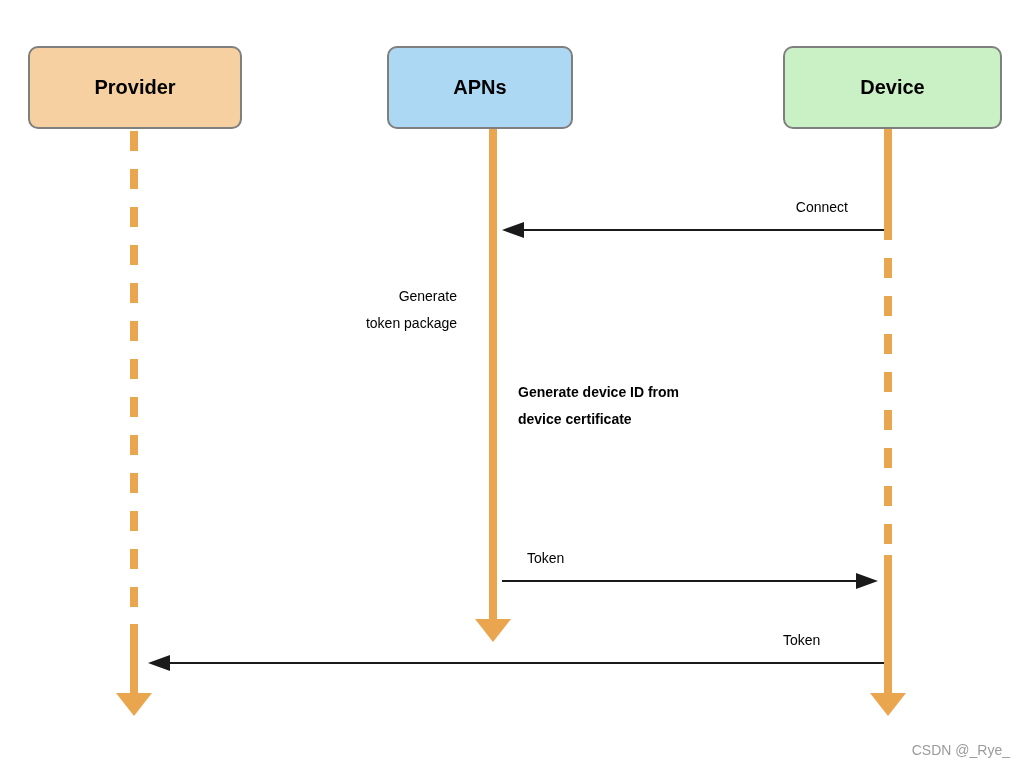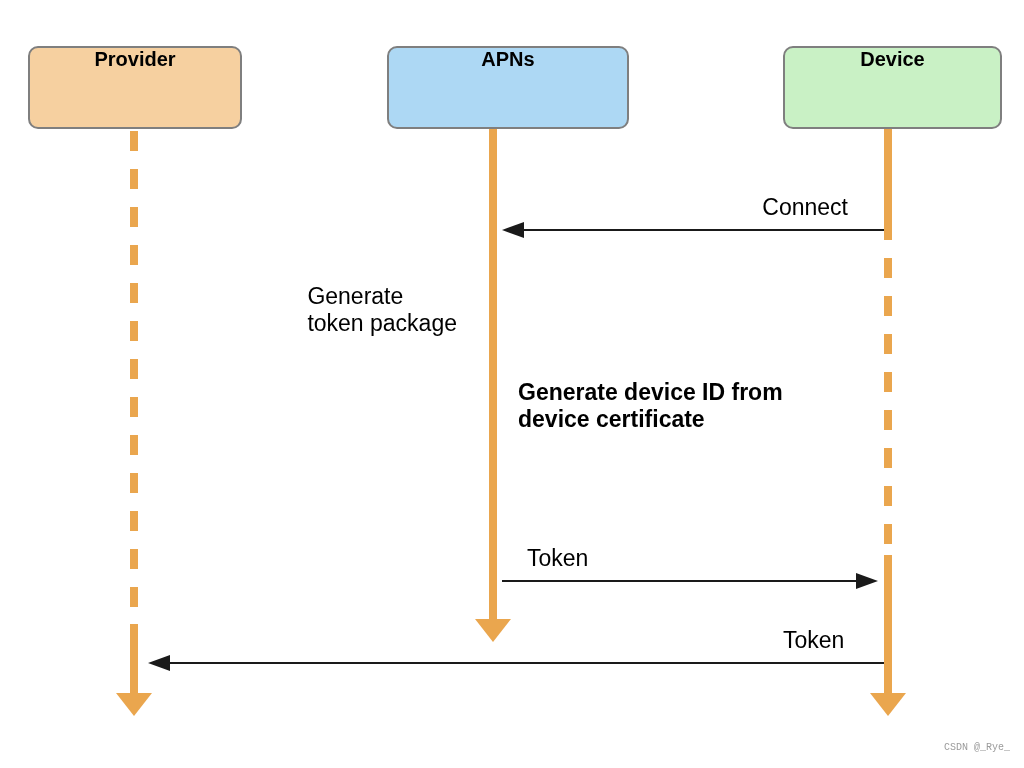--- a/index.html
+++ b/index.html
@@ -14,58 +14,57 @@
   }
   #canvas { position: absolute; left: 0; top: 0; }
 
   .actor-box {
     position: absolute;
     top: 46px;
     height: 83px;
     border: 2px solid var(--box-border, #7f7f7f);
     border-radius: 10px;
     display: flex;
-    align-items: flex-start;
+    align-items: center;
     justify-content: center;
     font-size: 20px;
     font-weight: bold;
     box-sizing: border-box;
   }
   #provider-box { left: 28px;  width: 214px; background: var(--provider-fill, #f6d0a0); }
-  #apns-box     { left: 387px; width: 242px; background: var(--apns-fill, #add8f4); }
+  #apns-box     { left: 387px; width: 186px; background: var(--apns-fill, #add8f4); }
   #device-box   { left: 783px; width: 219px; background: var(--device-fill, #c9f1c5); }
 
   .lifeline { stroke: var(--lifeline-orange, #eaa64e); stroke-width: 8; fill: none; }
   .lifeline.dashed { stroke-dasharray: 20 18; }
   .lifeline-head { fill: var(--lifeline-orange, #eaa64e); stroke: none; }
 
   .msg-line { stroke: var(--arrow-black, #1a1a1a); stroke-width: 2; fill: none; }
   .msg-head { fill: var(--arrow-black, #1a1a1a); stroke: none; }
 
   .label {
     position: absolute;
-    font-size: 23px;
+    font-size: 14px;
     line-height: 27px;
     white-space: pre-line;
   }
   #connect-label      { right: 176px; top: 194px; text-align: right; }
   #token-mid-label    { left: 527px;  top: 545px; }
   #token-bottom-label { left: 783px;  top: 627px; }
 
-  #note-generate-token { right: 567px; top: 283px; text-align: left; }
+  #note-generate-token { right: 567px; top: 283px; text-align: right; }
   #note-device-id      { left: 518px;  top: 379px; text-align: left; font-weight: bold; }
   #note-encrypt-token  { right: 566px; top: 476px; text-align: right; }
 
   #watermark {
     position: absolute;
     right: 14px;
     top: 742px;
-    font-size: 10px;
+    font-size: 14px;
     color: var(--watermark-gray, #9b9b9b);
-    font-family: Liberation Mono, monospace;
   }
 </style>
 </head>
 <body>
 
 <div id="stage">
 
   <svg id="canvas" width="1024" height="768" viewBox="0 0 1024 768">
 
     <line class="lifeline dashed" x1="134" y1="131" x2="134" y2="620"></line>

